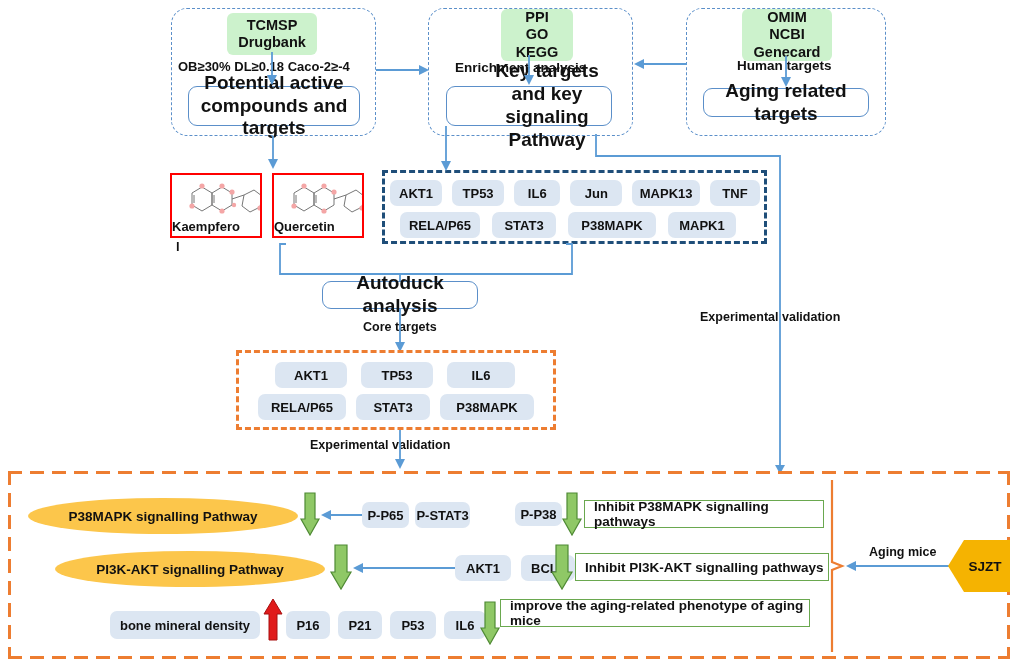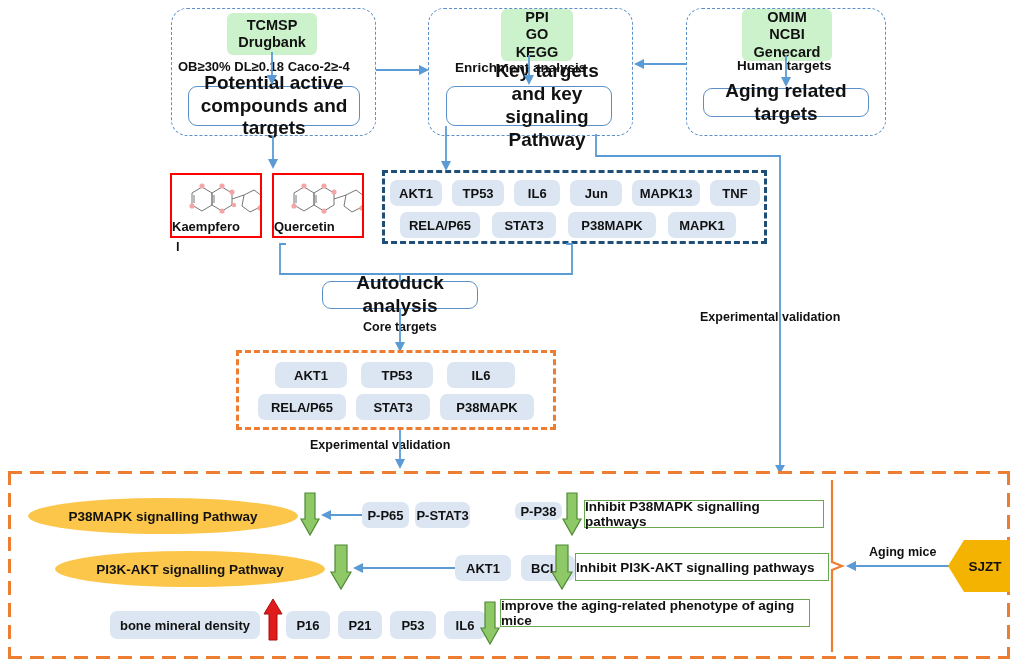--- a/index.html
+++ b/index.html
@@ -39,21 +39,21 @@
   .compound{border:2px solid #ff0000;background:#fff;overflow:hidden;}
   .compound .cap{position:absolute;left:0;right:0;bottom:2px;text-align:left;
      font-weight:bold;font-size:13px;color:#111;}
 
   
   .ellipse{background:#fcc64b;border-radius:50%;display:flex;align-items:center;
      justify-content:center;font-weight:bold;font-size:13.5px;color:#111;}
 
   
   .greenbox{border:1.5px solid #6aa84f;background:#fff;display:flex;align-items:center;
-     font-weight:bold;font-size:13.5px;color:#111;}
+     padding-left:9px;font-weight:bold;font-size:13.5px;color:#111;}
 
   svg{display:block;overflow:visible;}
 </style>
 </head>
 <body>
 
 <div class="abs panel-blue" style="left:171px;top:8px;width:205px;height:128px;"></div>
 
 <div class="abs green-chip" style="left:227px;top:13px;width:90px;height:42px;">
   <span>TCMSP</span>
@@ -235,21 +235,21 @@
 <svg class="abs" style="left:300px;top:493px;width:20px;height:44px;">
   <polygon points="5,0 15,0 15,26 19,26 10,42 1,26 5,26" fill="#8fc866" stroke="#4f8a34" stroke-width="1.2"></polygon>
 </svg>
 <svg class="abs" style="left:320px;top:509px;width:50px;height:12px;">
   <line x1="50" y1="6" x2="10" y2="6" stroke="#5b9bd5" stroke-width="1.8"></line>
   <polygon points="11,1 11,11 1,6" fill="#5b9bd5"></polygon>
 </svg>
 <div class="abs" style="left:362px;top:502px;width:200px;height:26px;display:flex;gap:6px;">
   <div class="pill" style="width:58px;height:26px;">P-P65</div>
   <div class="pill" style="width:68px;height:26px;">P-STAT3</div>
-  <div class="pill" style="width:58px;height:18px;margin-left:39px;">P-P38</div>
+  <div class="pill" style="width:58px;height:24px;margin-left:39px;">P-P38</div>
 </div>
 <svg class="abs" style="left:562px;top:493px;width:20px;height:44px;">
   <polygon points="5,0 15,0 15,26 19,26 10,42 1,26 5,26" fill="#8fc866" stroke="#4f8a34" stroke-width="1.2"></polygon>
 </svg>
 <div class="abs greenbox" style="left:584px;top:500px;width:240px;height:28px;">Inhibit P38MAPK signalling pathways</div>
 
 <div class="abs ellipse" style="left:55px;top:551px;width:270px;height:36px;">PI3K-AKT signalling Pathway</div>
 <svg class="abs" style="left:330px;top:545px;width:22px;height:46px;">
   <polygon points="5,0 17,0 17,27 21,27 11,44 1,27 5,27" fill="#8fc866" stroke="#4f8a34" stroke-width="1.2"></polygon>
 </svg>

